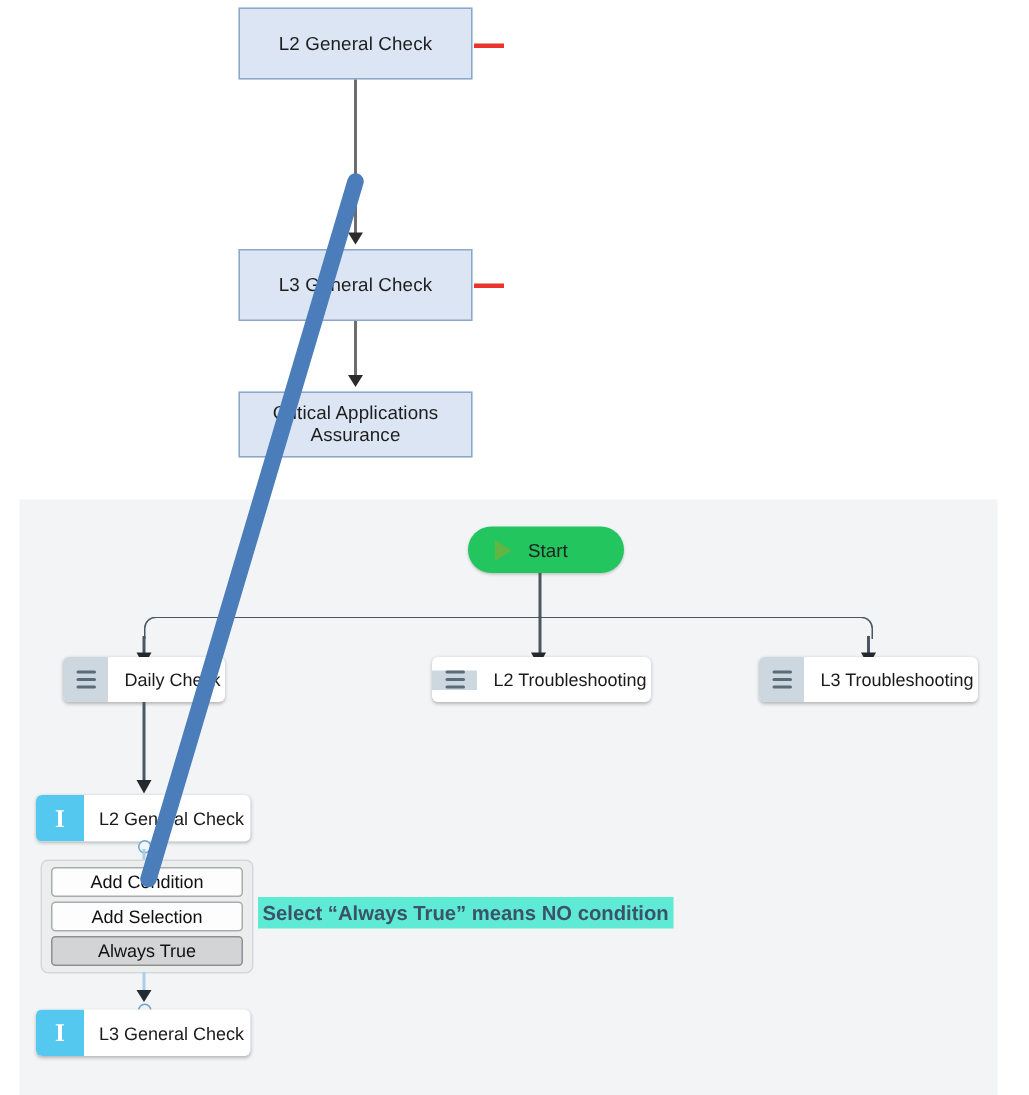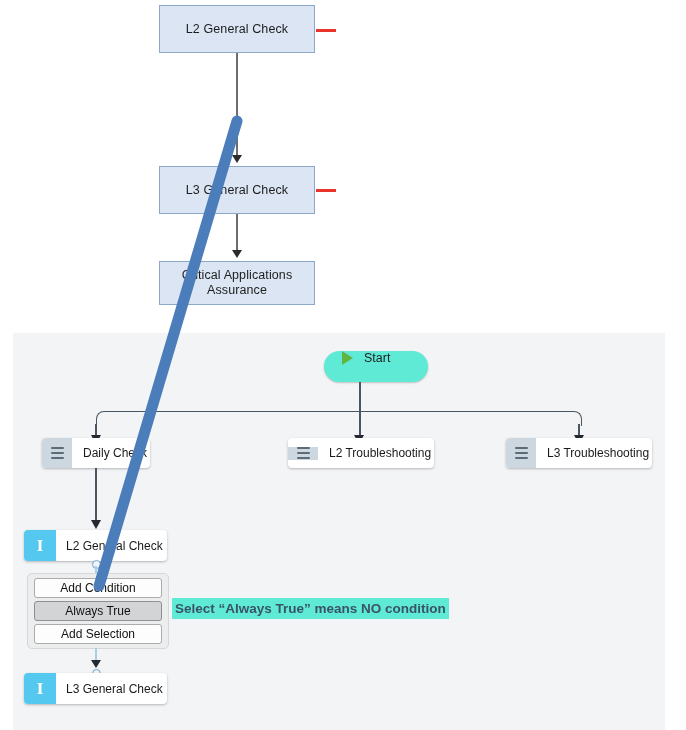--- a/index.html
+++ b/index.html
@@ -62,28 +62,29 @@
     left: 13px;
     top: 333px;
     width: 652px;
     height: 397px;
     background: #f3f4f6;
   }
 
   
   .start-node {
     position: absolute;
-    left: 324px;
+    left: 312px;
     top: 351px;
     width: 104px;
     height: 31px;
-    background: #5eead4;
+    background: #22c55e;
     border-radius: 16px;
     box-shadow: 0 1px 2px rgba(0,0,0,0.22);
     display: flex;
+    align-items: center;
     padding-left: 18px;
     box-sizing: border-box;
   }
   .play-tri {
     width: 0; height: 0;
     border-top: 7px solid transparent;
     border-bottom: 7px solid transparent;
     border-left: 11px solid #62b543;
     margin-right: 11px;
   }
@@ -339,26 +340,26 @@
   <span class="i-label">L2 General Check</span>
 </div>
 
 <div class="lb-circle" style="left:92px; top:560px;"></div>
 <div class="lb-line" style="left:95.3px; top:566px; height:10px;"></div>
 
 <div class="btn-group">
   <div class="menu-btn">
     <span>Add Condition</span>
   </div>
+  <div class="menu-btn">
+    <span>Add Selection</span>
+  </div>
   <div class="menu-btn selected">
     <span>Always True</span>
   </div>
-  <div class="menu-btn">
-    <span>Add Selection</span>
-  </div>
 </div>
 
 <div class="lb-line" style="left:95.3px; top:648px; height:16px;"></div>
 <div class="lb-arrow" style="left:91.3px; top:660px;"></div>
 <div class="lb-circle" style="left:92px; top:669px;"></div>
 
 <div class="i-node" style="left:24px; top:673px; width:143px;">
   <span class="i-icon">I</span>
   <span class="i-label">L3 General Check</span>
 </div>

